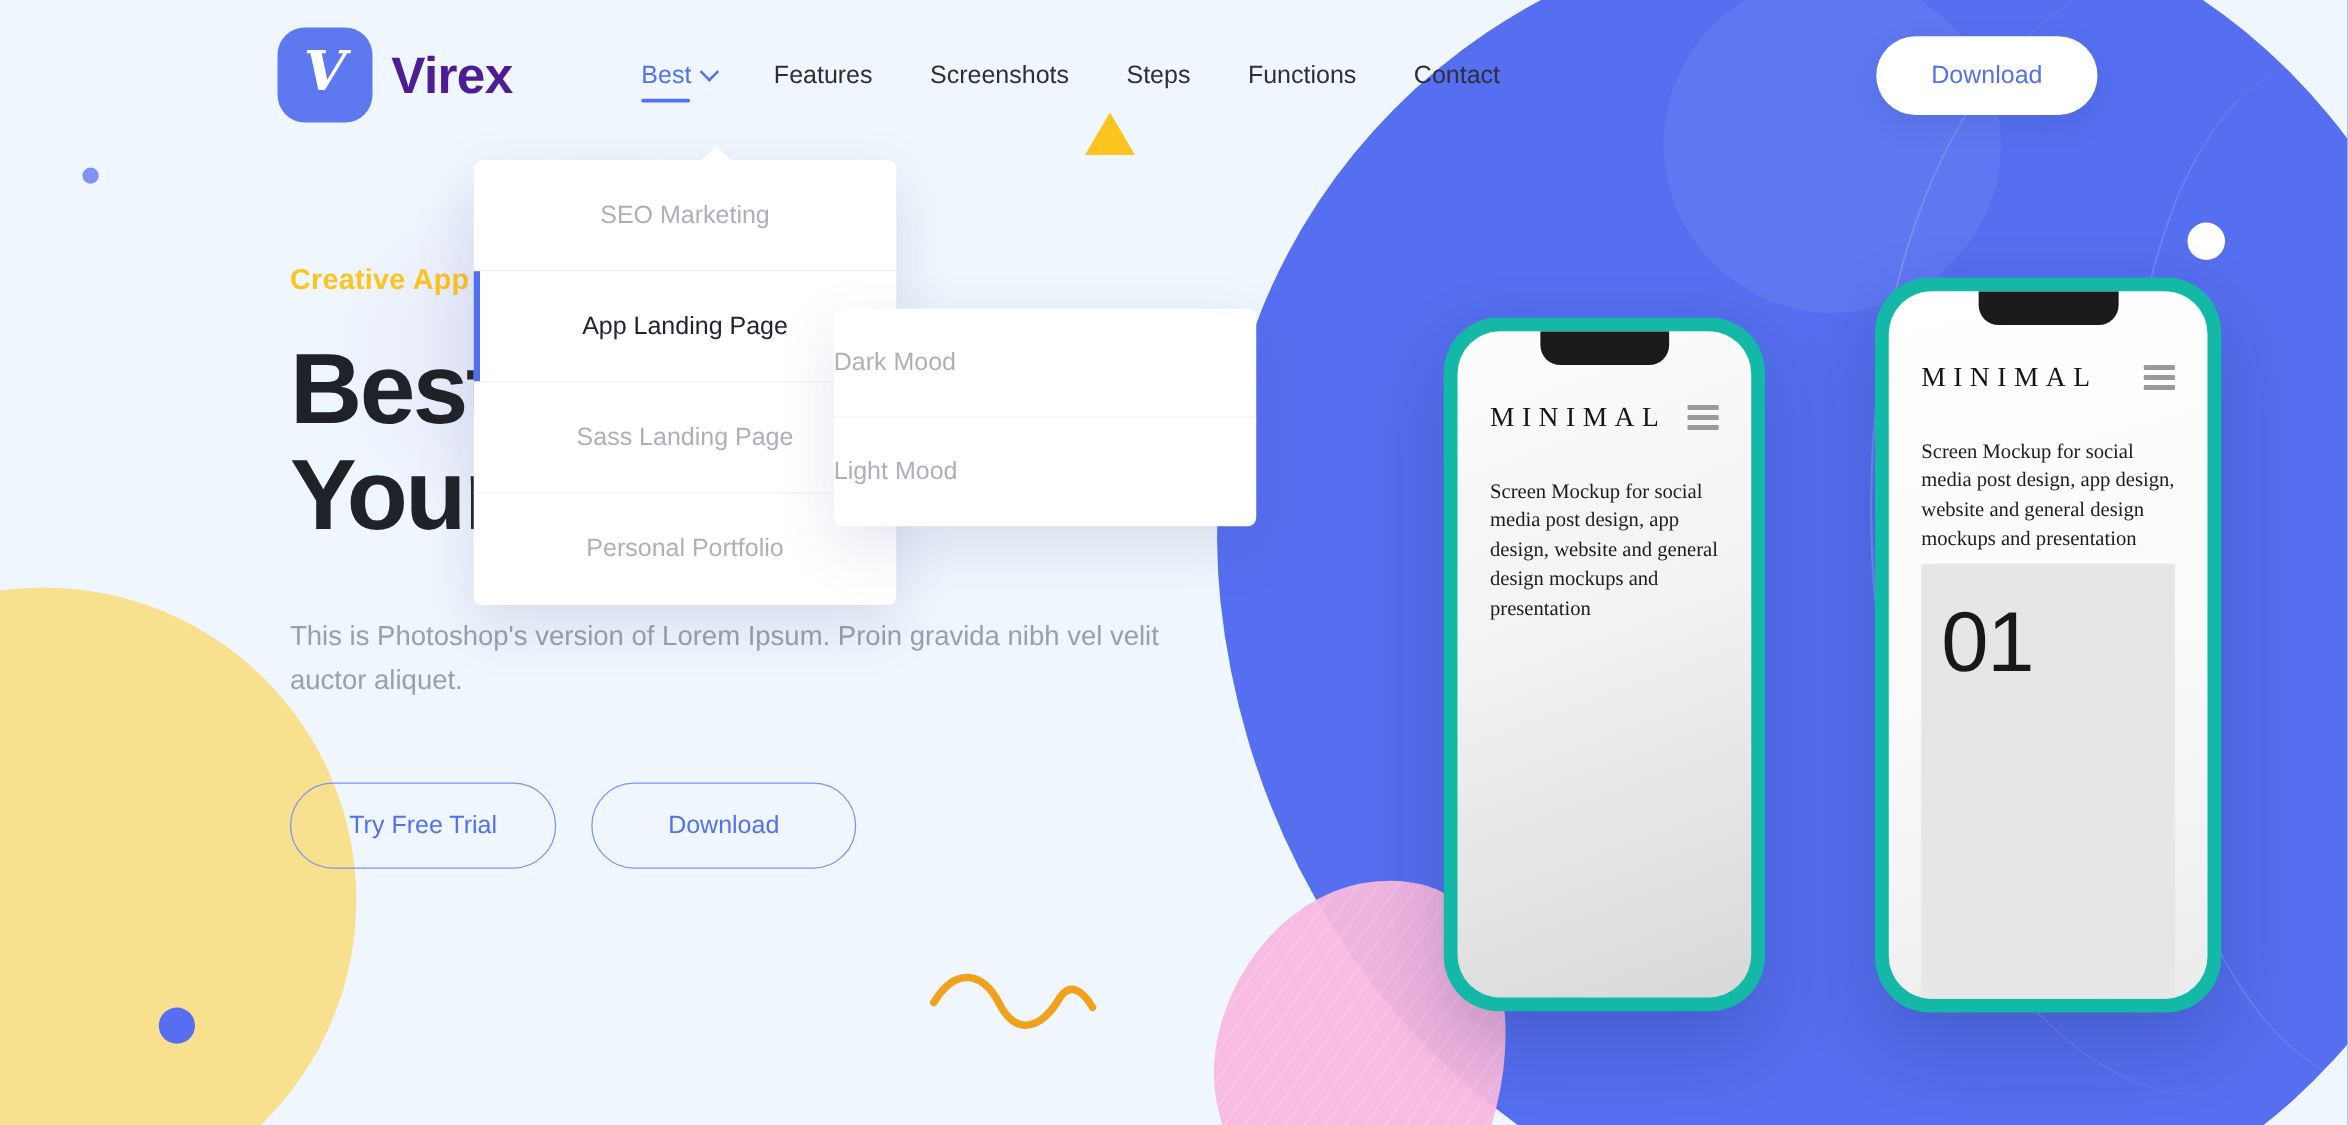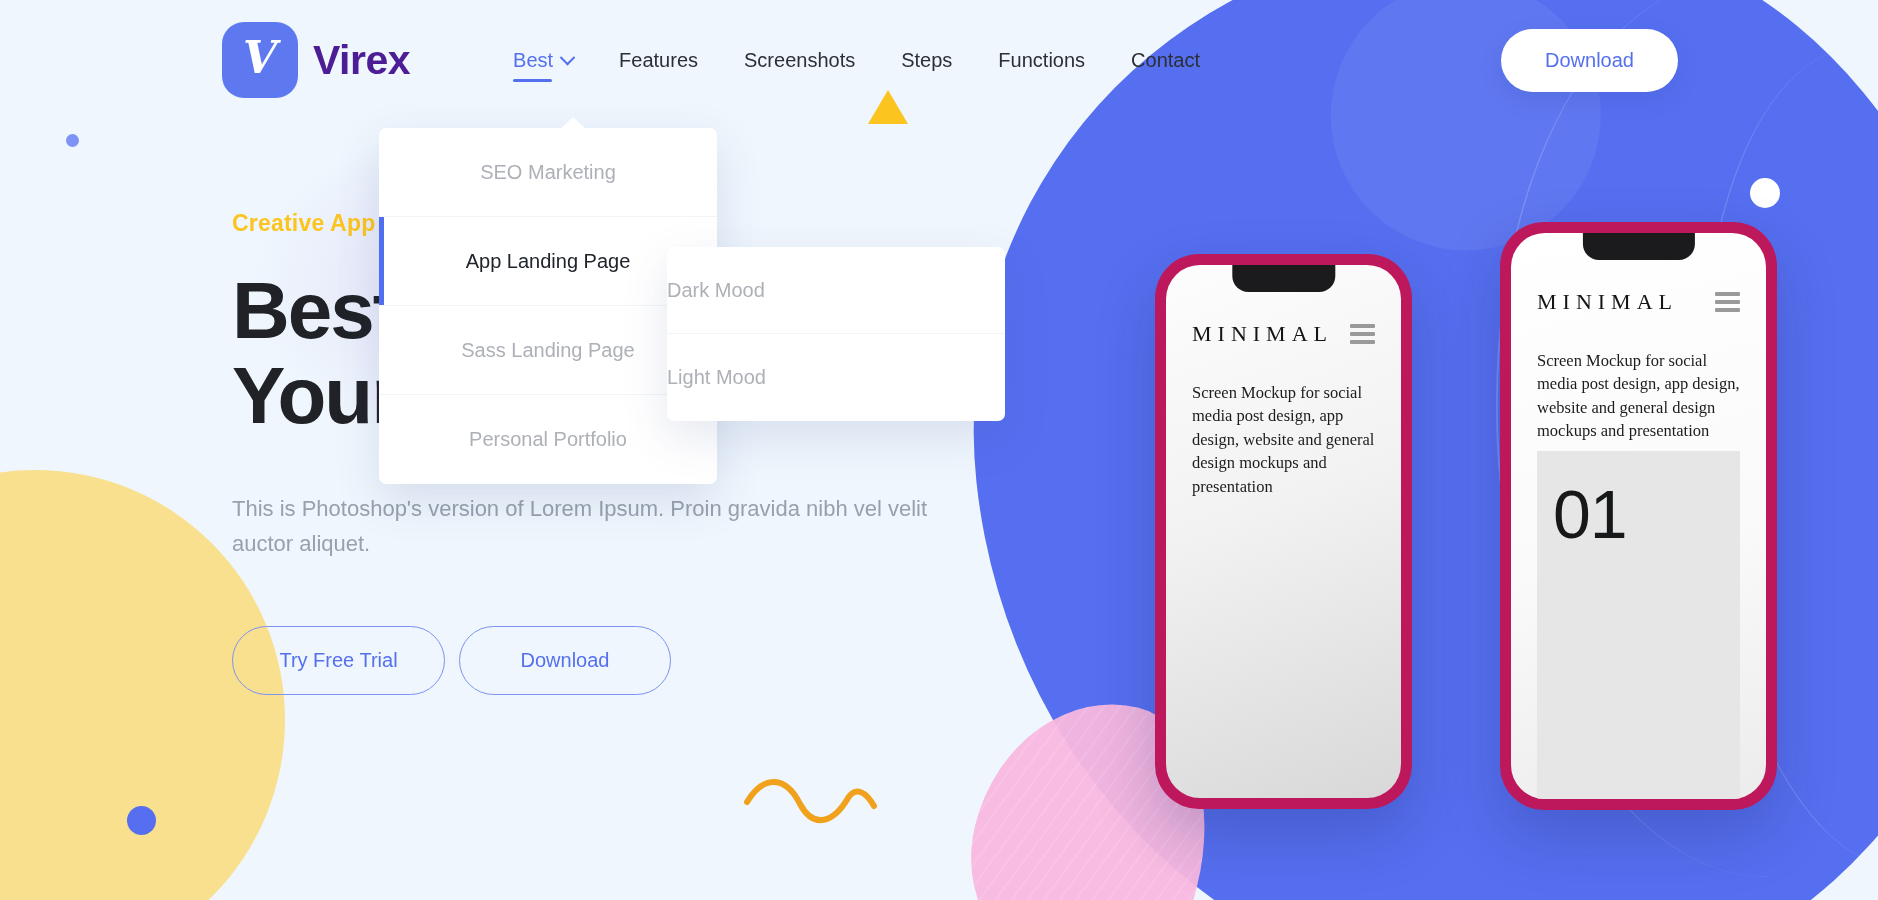--- a/index.html
+++ b/index.html
@@ -160,32 +160,32 @@
   .hero{ position:absolute; left:232px; top:210px; width:760px; z-index:20; }
   .eyebrow{ color:#fbc41e; font-size:23px; font-weight:700; letter-spacing:.2px; }
   .headline{
     margin-top:32px; color:#202227; font-size:80px; font-weight:800;
     line-height:1.06; letter-spacing:-2px;
   }
   .sub{
     margin-top:52px; color:#98a0ac; font-size:22px; line-height:1.63;
     max-width:700px;
   }
-  .cta-row{ margin-top:64px; display:flex; gap:14px; }
+  .cta-row{ margin-top:64px; display:flex; gap:28px; }
   .cta{
     background:transparent; border:1.4px solid #7b93f3; color:#5470ef;
     font-family:inherit; font-size:20px;
     padding:22px 0; width:213px; border-radius:40px; cursor:pointer;
   }
   .cta.second{ width:212px; }
 
   
   .phone{
     position:absolute; z-index:25;
-    background:#be185d; border-radius:44px;
+    background:#14b8a6; border-radius:44px;
     padding:11px; box-shadow:0 26px 60px rgba(20,30,80,.22);
   }
   .phone .screen{
     width:100%; height:100%; border-radius:34px; overflow:hidden;
     background:linear-gradient(160deg,#fdfdfd 0%,#f2f2f2 45%,#d8d8d8 100%);
     position:relative; padding:0 26px;
   }
   .notch{
     position:absolute; top:0; left:50%; transform:translateX(-50%);
     width:44%; height:27px; background:#1b1b1d;

